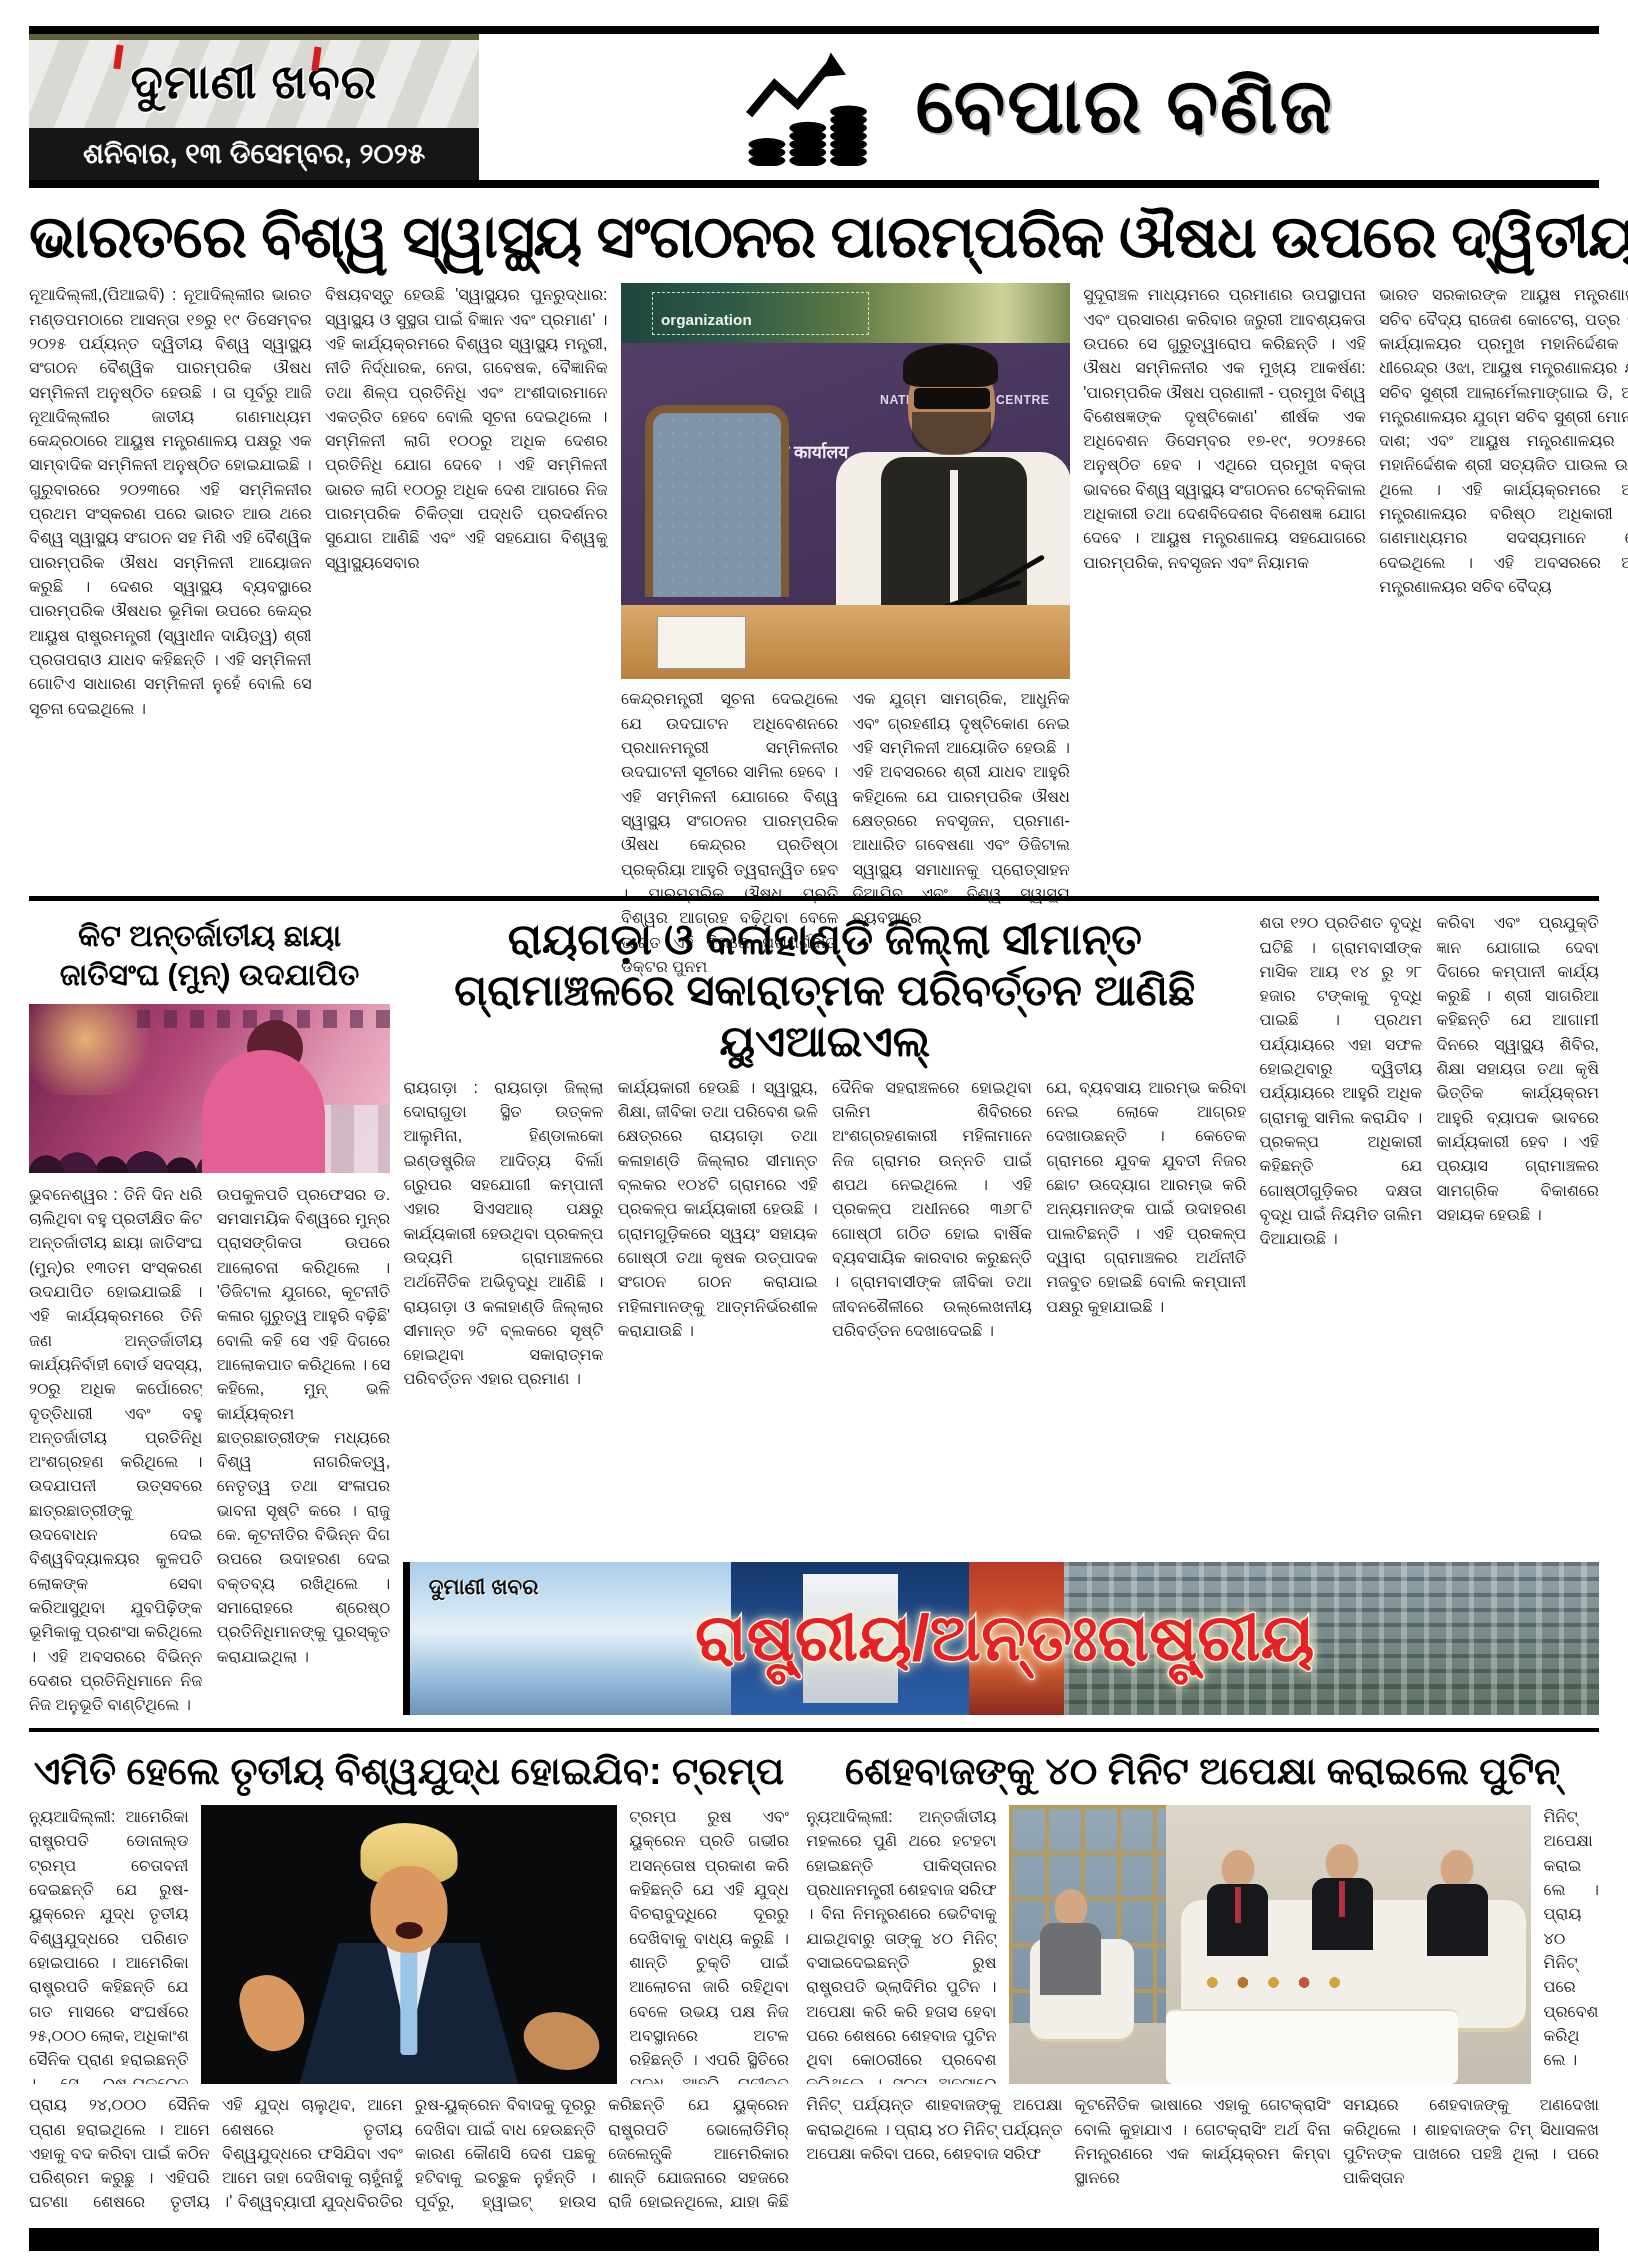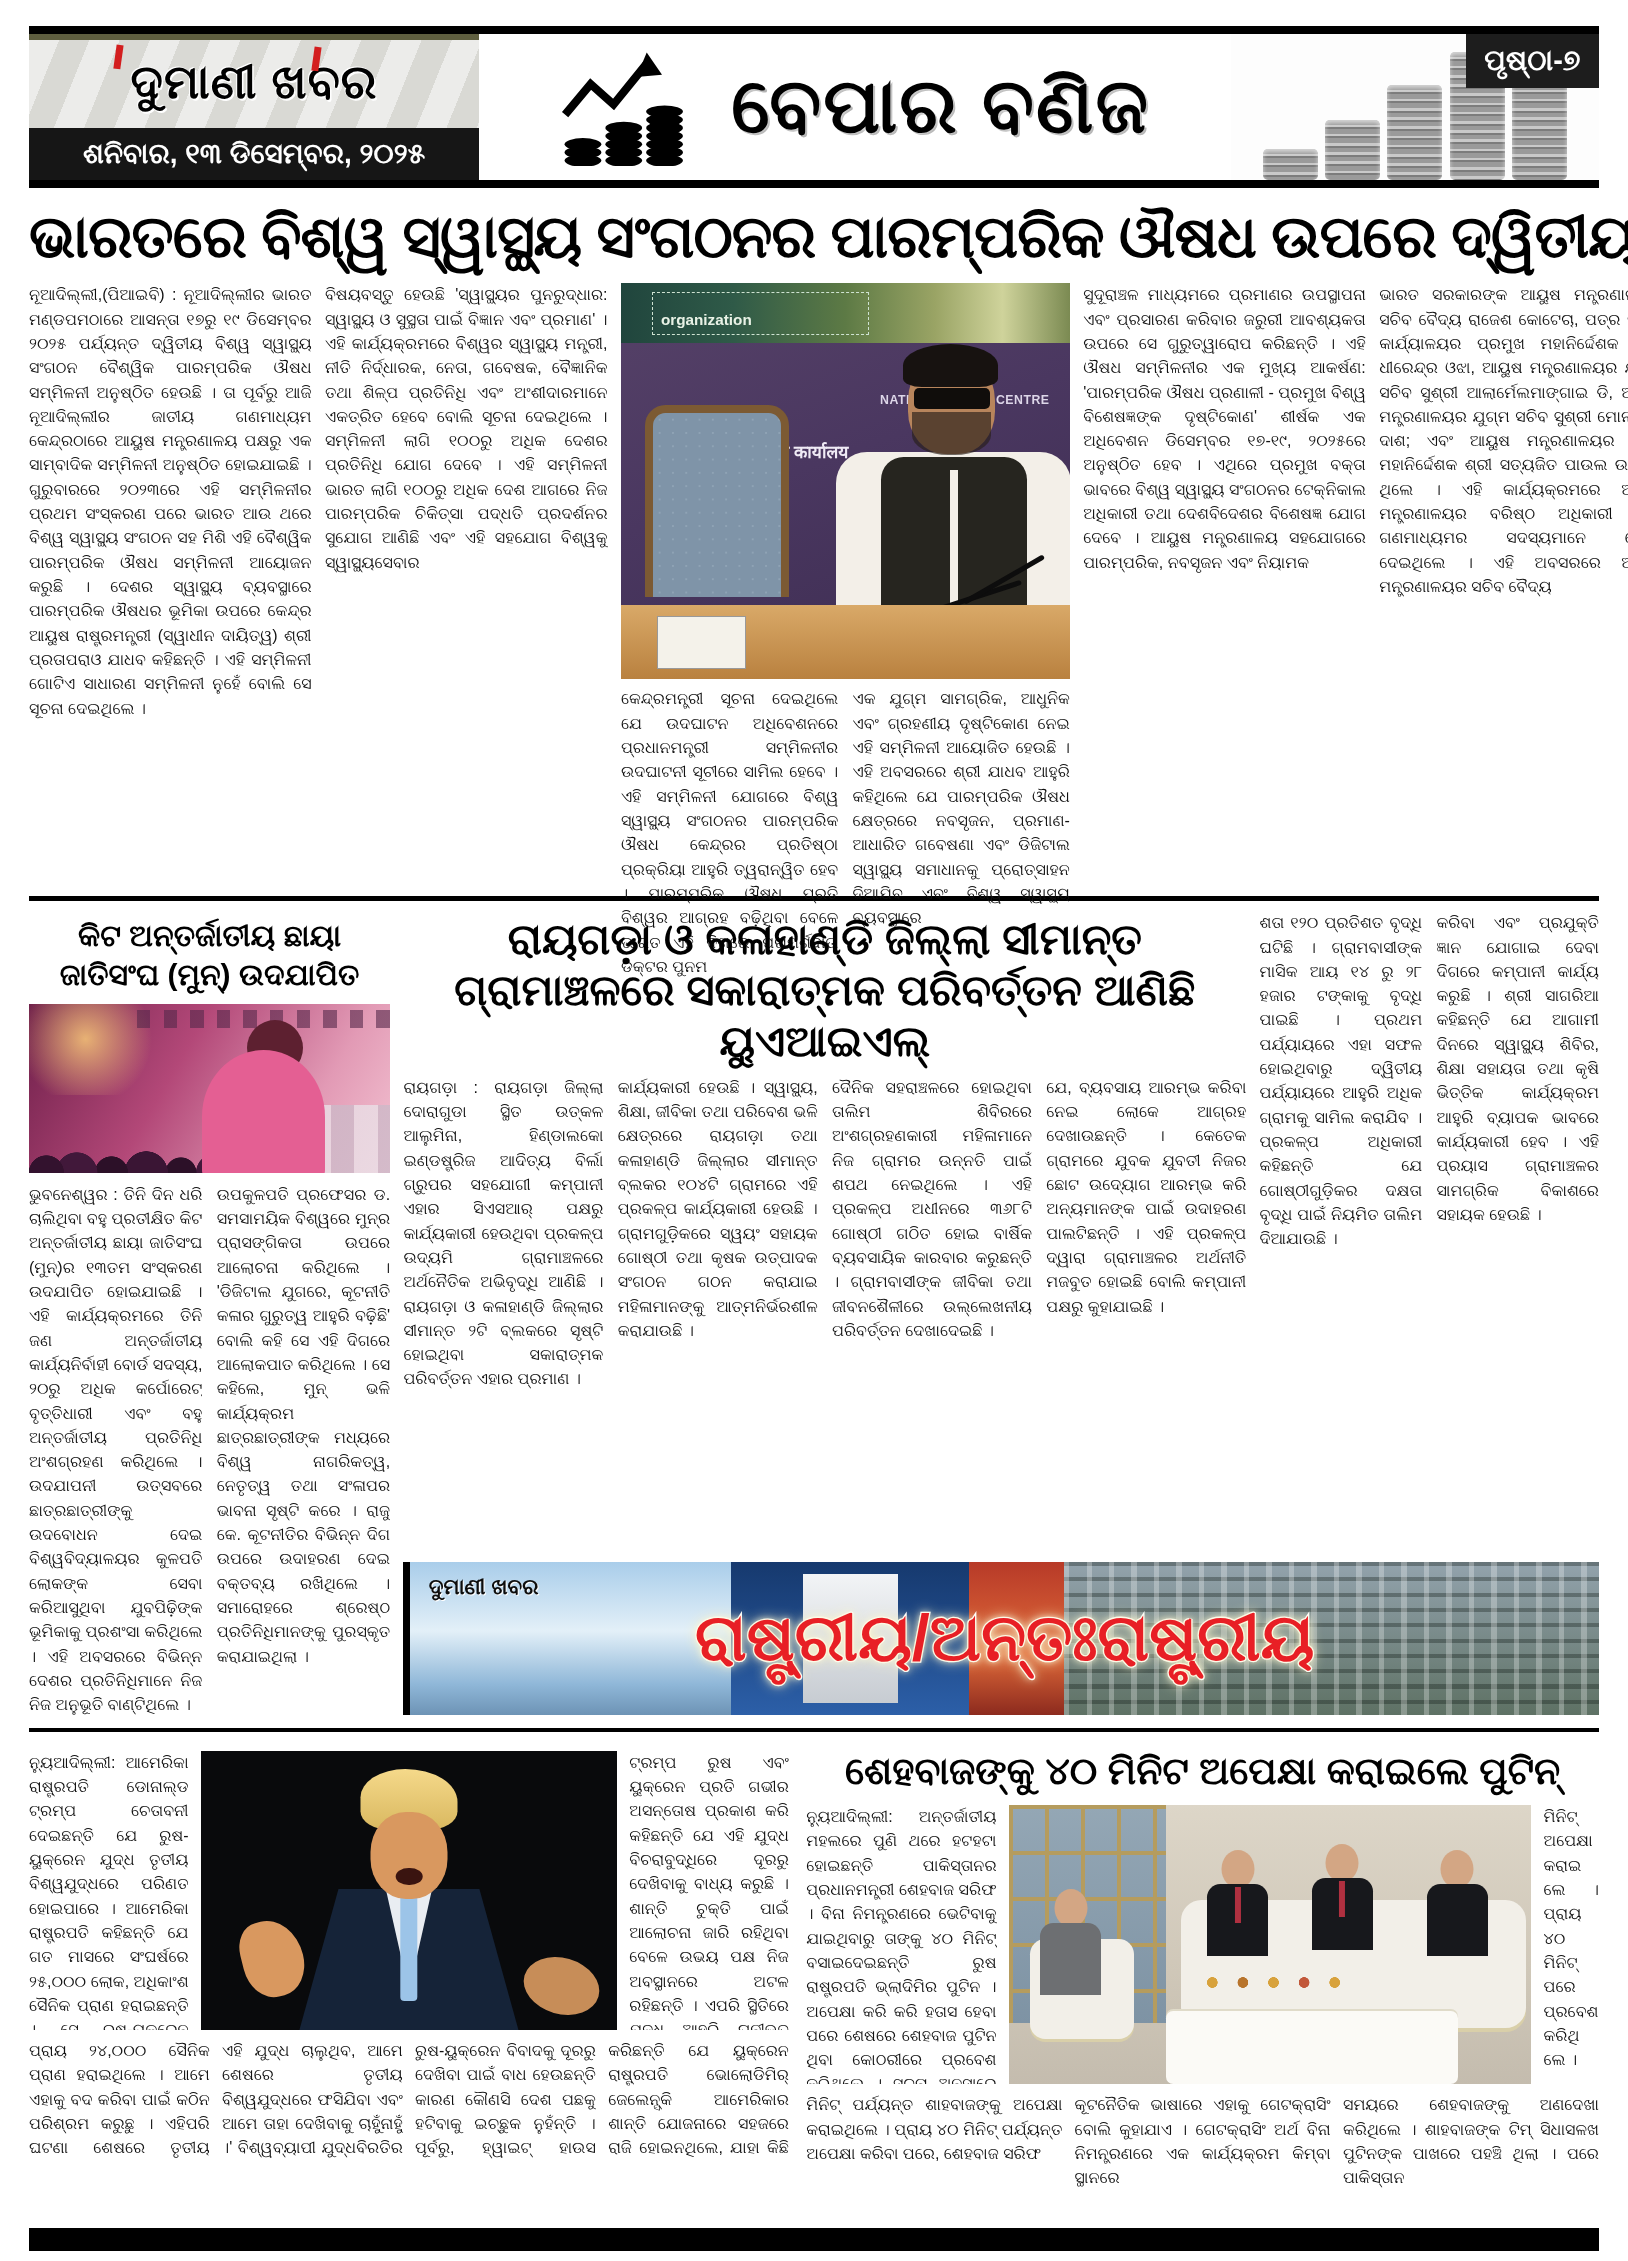--- a/index.html
+++ b/index.html
@@ -190,28 +190,20 @@
                 <ellipse cx="205" cy="188" rx="36" ry="12"></ellipse>
                 <ellipse cx="205" cy="172" rx="36" ry="12"></ellipse>
                 <ellipse cx="205" cy="156" rx="36" ry="12"></ellipse>
                 <ellipse cx="205" cy="140" rx="36" ry="12"></ellipse>
                 <ellipse cx="205" cy="124" rx="36" ry="12"></ellipse>
             </g>
           </svg>
         </span>
         <span class="section-title">ବେପାର ବଣିଜ</span>
       </div>
-      <div class="coins-photo">
-        <div class="page-badge">ପୃଷ୍ଠା-୭</div>
-        <div class="stack" style="height:31px;"></div>
-        <div class="stack" style="height:60px;"></div>
-        <div class="stack" style="height:95px;"></div>
-        <div class="stack" style="height:128px;"></div>
-        <div class="stack" style="height:141px;"></div>
-      </div>
     </div>
   </div>
 
   <div class="h1">ଭାରତରେ ବିଶ୍ୱ ସ୍ୱାସ୍ଥ୍ୟ ସଂଗଠନର ପାରମ୍ପରିକ ଔଷଧ ଉପରେ ଦ୍ୱିତୀୟ ବୈଶ୍ୱିକ ସମ୍ମିଳନୀ</div>
 
   <div class="lead-grid">
     <div class="coltext">ନୂଆଦିଲ୍ଲୀ,(ପିଆଇବି) : ନୂଆଦିଲ୍ଲୀର ଭାରତ ମଣ୍ଡପମଠାରେ ଆସନ୍ତା ୧୭ରୁ ୧୯ ଡିସେମ୍ବର ୨୦୨୫ ପର୍ଯ୍ୟନ୍ତ ଦ୍ୱିତୀୟ ବିଶ୍ୱ ସ୍ୱାସ୍ଥ୍ୟ ସଂଗଠନ ବୈଶ୍ୱିକ ପାରମ୍ପରିକ ଔଷଧ ସମ୍ମିଳନୀ ଅନୁଷ୍ଠିତ ହେଉଛି । ତା ପୂର୍ବରୁ ଆଜି ନୂଆଦିଲ୍ଲୀର ଜାତୀୟ ଗଣମାଧ୍ୟମ କେନ୍ଦ୍ରଠାରେ ଆୟୁଷ ମନ୍ତ୍ରଣାଳୟ ପକ୍ଷରୁ ଏକ ସାମ୍ବାଦିକ ସମ୍ମିଳନୀ ଅନୁଷ୍ଠିତ ହୋଇଯାଇଛି । ଗୁରୁବାରରେ ୨୦୨୩ରେ ଏହି ସମ୍ମିଳନୀର ପ୍ରଥମ ସଂସ୍କରଣ ପରେ ଭାରତ ଆଉ ଥରେ ବିଶ୍ୱ ସ୍ୱାସ୍ଥ୍ୟ ସଂଗଠନ ସହ ମିଶି ଏହି ବୈଶ୍ୱିକ ପାରମ୍ପରିକ ଔଷଧ ସମ୍ମିଳନୀ ଆୟୋଜନ କରୁଛି । ଦେଶର ସ୍ୱାସ୍ଥ୍ୟ ବ୍ୟବସ୍ଥାରେ ପାରମ୍ପରିକ ଔଷଧର ଭୂମିକା ଉପରେ କେନ୍ଦ୍ର ଆୟୁଷ ରାଷ୍ଟ୍ରମନ୍ତ୍ରୀ (ସ୍ୱାଧୀନ ଦାୟିତ୍ୱ) ଶ୍ରୀ ପ୍ରତାପରାଓ ଯାଧବ କହିଛନ୍ତି । ଏହି ସମ୍ମିଳନୀ ଗୋଟିଏ ସାଧାରଣ ସମ୍ମିଳନୀ ନୁହେଁ ବୋଲି ସେ ସୂଚନା ଦେଇଥିଲେ ।</div>
     <div class="coltext">ବିଷୟବସ୍ତୁ ହେଉଛି 'ସ୍ୱାସ୍ଥ୍ୟର ପୁନରୁଦ୍ଧାର: ସ୍ୱାସ୍ଥ୍ୟ ଓ ସୁସ୍ଥତା ପାଇଁ ବିଜ୍ଞାନ ଏବଂ ପ୍ରମାଣ' । ଏହି କାର୍ଯ୍ୟକ୍ରମରେ ବିଶ୍ୱର ସ୍ୱାସ୍ଥ୍ୟ ମନ୍ତ୍ରୀ, ନୀତି ନିର୍ଦ୍ଧାରକ, ନେତା, ଗବେଷକ, ବୈଜ୍ଞାନିକ ତଥା ଶିଳ୍ପ ପ୍ରତିନିଧି ଏବଂ ଅଂଶୀଦାରମାନେ ଏକତ୍ରିତ ହେବେ ବୋଲି ସୂଚନା ଦେଇଥିଲେ । ସମ୍ମିଳନୀ ଲାଗି ୧୦୦ରୁ ଅଧିକ ଦେଶର ପ୍ରତିନିଧି ଯୋଗ ଦେବେ । ଏହି ସମ୍ମିଳନୀ ଭାରତ ଲାଗି ୧୦୦ରୁ ଅଧିକ ଦେଶ ଆଗରେ ନିଜ ପାରମ୍ପରିକ ଚିକିତ୍ସା ପଦ୍ଧତି ପ୍ରଦର୍ଶନର ସୁଯୋଗ ଆଣିଛି ଏବଂ ଏହି ସହଯୋଗ ବିଶ୍ୱକୁ ସ୍ୱାସ୍ଥ୍ୟସେବାର</div>
     <div class="lead-center">
       <div class="press-photo">
@@ -292,20 +284,21 @@
         <div class="banner-title">ରାଷ୍ଟ୍ରୀୟ/ଅନ୍ତଃରାଷ୍ଟ୍ରୀୟ</div>
       </div>
     </div>
   </div>
 
   <div class="rule"></div>
 
   <div class="bottom">
 
     <div class="b-article trump">
+      <div class="h3">ଏମିତି ହେଲେ ତୃତୀୟ ବିଶ୍ୱଯୁଦ୍ଧ ହୋଇଯିବ: ଟ୍ରମ୍ପ</div>
       <div class="b-top">
         <div class="coltext tp-colL">ନ୍ୟୁଆଦିଲ୍ଲୀ: ଆମେରିକା ରାଷ୍ଟ୍ରପତି ଡୋନାଲ୍ଡ ଟ୍ରମ୍ପ ଚେତାବନୀ ଦେଇଛନ୍ତି ଯେ ରୁଷ-ୟୁକ୍ରେନ ଯୁଦ୍ଧ ତୃତୀୟ ବିଶ୍ୱଯୁଦ୍ଧରେ ପରିଣତ ହୋଇପାରେ । ଆମେରିକା ରାଷ୍ଟ୍ରପତି କହିଛନ୍ତି ଯେ ଗତ ମାସରେ ସଂଘର୍ଷରେ ୨୫,୦୦୦ ଲୋକ, ଅଧିକାଂଶ ସୈନିକ ପ୍ରାଣ ହରାଇଛନ୍ତି । ସେ ରୁଷ-ୟୁକ୍ରେନ ସଂଘର୍ଷରେ ମୃତ୍ୟୁ ପାଇଁ ଗଭୀର ଦୁଃଖ ପ୍ରକାଶ କରିଛନ୍ତି । ଯୁଦ୍ଧର ତୁରନ୍ତ ବିରତି ପାଇଁ ଆହ୍ୱାନ ଦେଇ ଟ୍ରମ୍ପ ସୈନିକଙ୍କ ହତ୍ୟା ବନ୍ଦ କରିବାକୁ କହିଛନ୍ତି । ଗତ ମାସରେ ଉଭୟ ପକ୍ଷର ସୈନିକ ପ୍ରାଣ</div>
         <div class="trump-photo">
           <div class="tr-torso"></div>
           <div class="tr-shirt"></div>
           <div class="tr-tie"></div>
           <div class="tr-hair"></div>
           <div class="tr-face"></div>
           <div class="tr-mouth"></div>
           <div class="tr-handL"></div>

